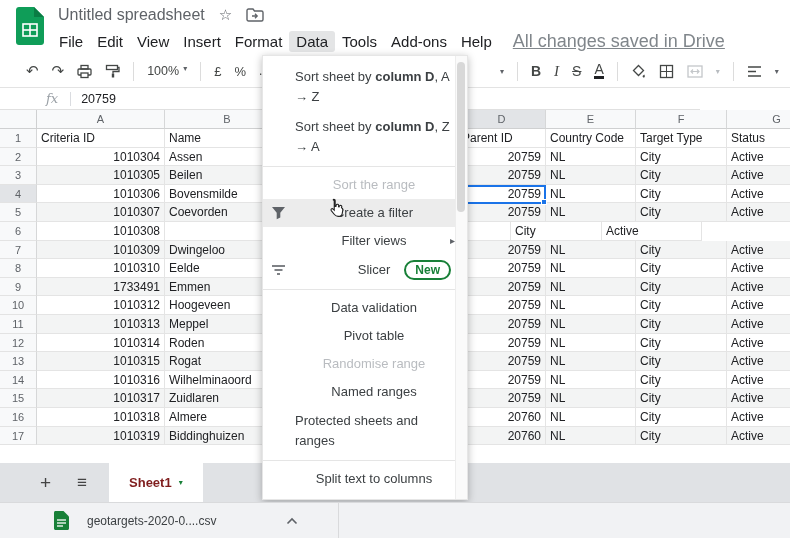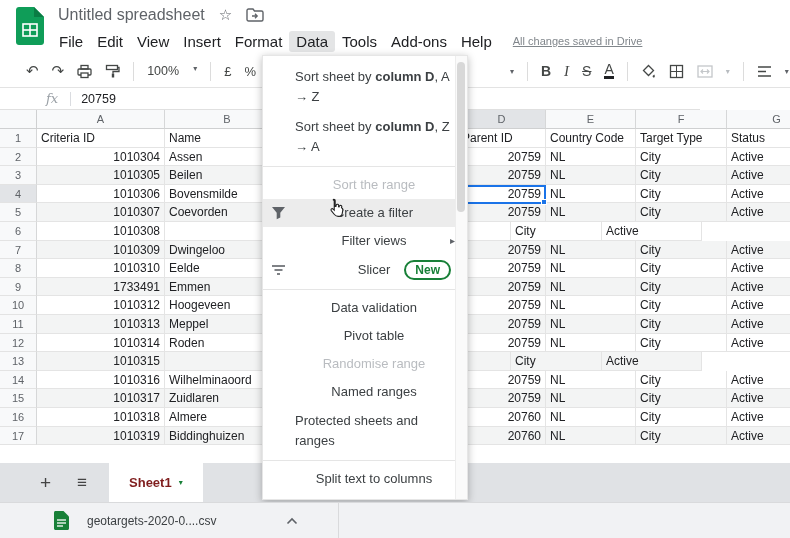--- a/index.html
+++ b/index.html
@@ -9,28 +9,28 @@
   
   .logo { position:absolute; left:16px; top:7px; width:28px; height:38px; }
   .doc-title-row { position:absolute; left:58px; top:6px; display:flex; align-items:center; gap:14px; }
   .doc-title { font-size:16px; color:#5f6368; }
   .star { font-size:15px; color:#5f6368; }
   .folder-icon { display:inline-flex; }
 
   .menubar { position:absolute; left:52px; top:30px; display:flex; align-items:center; height:22px; }
   .menu-item { font-size:15px; color:#202124; padding:2px 7px; border-radius:3px;text-align:center; }
   .menu-item.active { background:#e4e5e6; }
-  .save-status { font-size:11px; color:#80868b; text-decoration:underline; margin-left:14px; }
+  .save-status { font-size:18px; color:#80868b; text-decoration:underline; margin-left:14px; }
 
   
   .toolbar { position:absolute; left:0; top:55px; width:790px; height:33px; border-bottom:1px solid #e3e3e3;
              display:flex; align-items:center; gap:13px; padding-left:26px; }
   .tb { color:#444746; font-size:15px; display:inline-flex; align-items:center; flex:none; }
   .tb-sep { width:1px; height:19px; background:#dcdcdc; flex:none; }
-  .tb-zoom { font-size:12.5px; color:#444746; display:flex; align-items:flex-start; gap:14px; }
+  .tb-zoom { font-size:12.5px; color:#444746; display:flex; align-items:flex-start; gap:4px; }
   .caret { font-size:8px; color:#5f6368; }
   .tb-b { font-weight:bold; font-size:14px; }
   .tb-i { font-style:italic; font-family:"Liberation Serif","DejaVu Serif",serif; font-size:15px; }
   .tb-s { text-decoration:line-through; font-size:14px; }
   .tb-a { font-size:14px; border-bottom:3px solid #202124; line-height:13px; }
   .tb-spacer { width:196px; flex:none; }
   .dim { color:#b8bcc0; }
   .tb-dec { font-size:12px; position:relative; }
   .tb-dec small { font-size:9px; }
 
@@ -339,20 +339,21 @@
           <div class="gc w-b">Roden</div>
           <div class="gc w-c"></div>
           <div class="gc w-d num">20759</div>
           <div class="gc w-e">NL</div>
           <div class="gc w-f">City</div>
           <div class="gc w-g">Active</div>
         </div>
       <div class="gr">
           <div class="rn">13</div>
           <div class="gc w-a num">1010315</div>
+          <div class="gc w-b">Rogat</div>
           <div class="gc w-c"></div>
           <div class="gc w-d num">20759</div>
           <div class="gc w-e">NL</div>
           <div class="gc w-f">City</div>
           <div class="gc w-g">Active</div>
         </div>
       <div class="gr">
           <div class="rn">14</div>
           <div class="gc w-a num">1010316</div>
           <div class="gc w-b">Wilhelminaoord</div>

